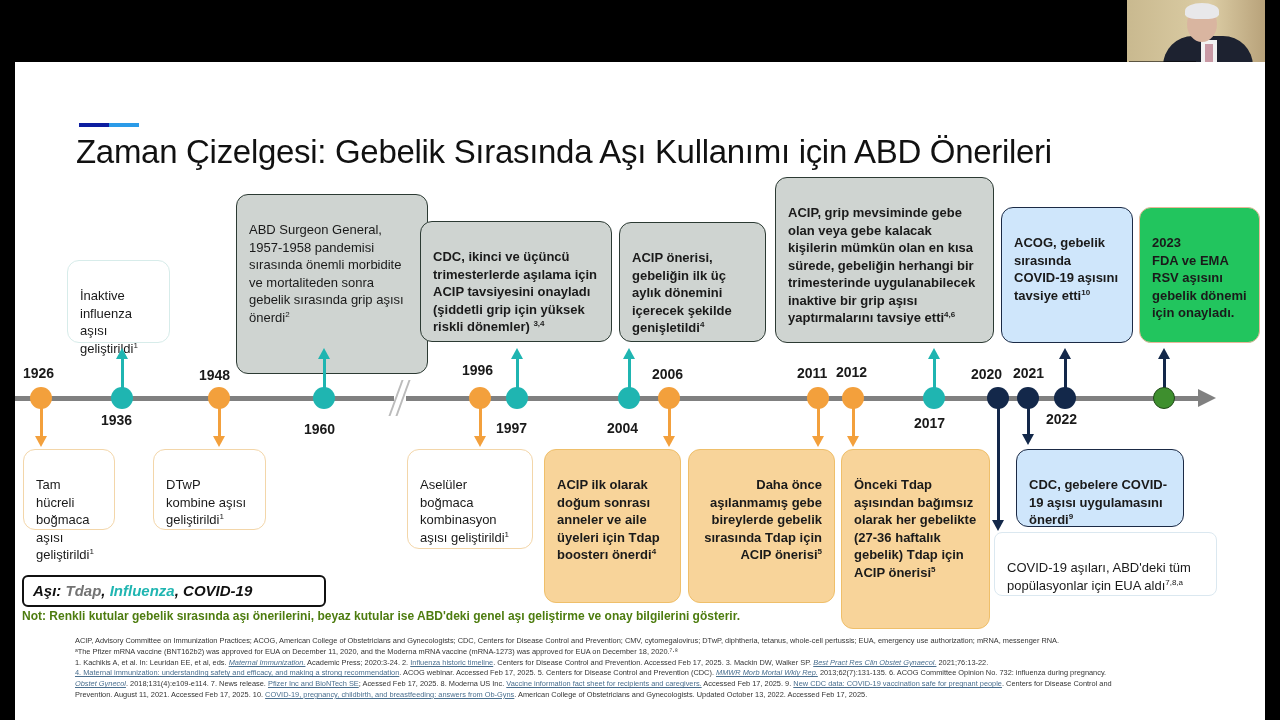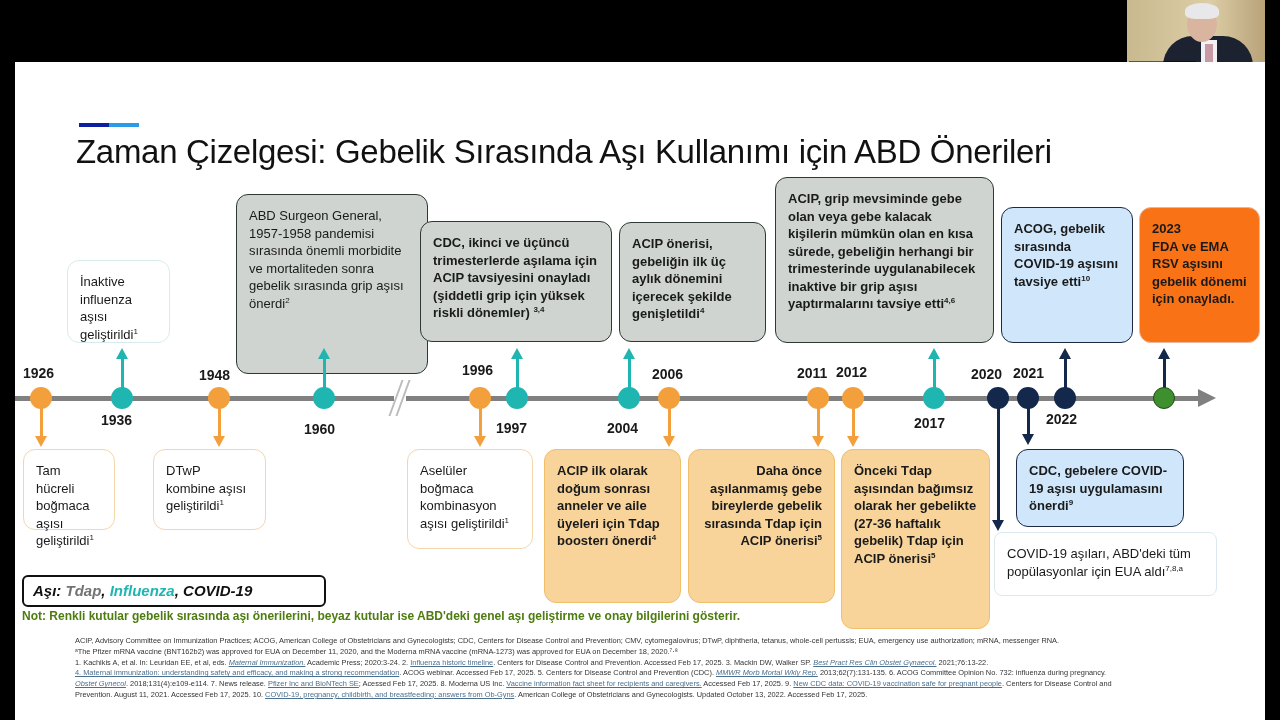--- a/index.html
+++ b/index.html
@@ -14,27 +14,27 @@
   .video-tile .person-body { position: absolute; left: 36px; top: 36px; width: 90px; height: 40px; border-radius: 30px 30px 0 0; background: #1d2230; }
   .video-tile .shirt { position: absolute; left: 74px; top: 40px; width: 16px; height: 34px; background: #f2f2f2; }
   .video-tile .tie { position: absolute; left: 78px; top: 44px; width: 8px; height: 30px; background: #c99aa5; }
   .video-tile .name-label { position: absolute; left: 2px; bottom: 2px; font-size: 8px; color: #fff; background: rgba(0,0,0,0.55); padding: 1px 3px; }
 
   .title-accent { position: absolute; left: 79px; top: 123px; width: 60px; height: 4px; }
   .title-accent .a1 { position: absolute; left: 0; top: 0; width: 30px; height: 4px; background: #0d1ea0; }
   .title-accent .a2 { position: absolute; left: 30px; top: 0; width: 30px; height: 4px; background: #2b9be8; }
   .page-title { position: absolute; left: 76px; top: 133px; font-size: 33px; color: #111; letter-spacing: -0.3px; white-space: nowrap; }
 
-  .box { position: absolute; border-radius: 12px; padding: 12px 12px; font-size: 13px; line-height: 17.5px; color: #1a1a1a; }
+  .box { position: absolute; border-radius: 12px; padding: 26px 12px; font-size: 13px; line-height: 17.5px; color: #1a1a1a; }
   .box.bold { font-weight: bold; }
   .box sup { font-size: 8px; vertical-align: super; line-height: 0; }
   .box.white-teal { background: #fff; border: 1.5px solid #d7ecea; }
   .box.white-orange { background: #fff; border: 1.5px solid #f3d6a9; }
   .box.white-blue { background: #fff; border: 1.5px solid #dbe8f0; }
-  .box.white-salmon { background: #f97316; border: 1.5px solid #e9b79a; }
+  .box.white-salmon { background: #22c55e; border: 1.5px solid #e9b79a; }
   .box.gray { background: #cfd4d1; border: 1.5px solid #2c3a33; }
   .box.blue { background: #cfe6fb; border: 1.5px solid #1b2a45; }
   .box.orange { background: #f8d49a; border: 1.5px solid #efbf6a; }
 
   .axis { position: absolute; left: 15px; top: 396px; width: 1185px; height: 5px; background: #808080; }
   .axis-arrow { position: absolute; left: 1198px; top: 389px; width: 0; height: 0; border-top: 9px solid transparent; border-bottom: 9px solid transparent; border-left: 18px solid #808080; }
   .axis-break { position: absolute; left: 389px; top: 380px; width: 22px; height: 36px; }
   .axis-break span { position: absolute; top: 0; width: 2px; height: 36px; background: #bbb; transform: skewX(-20deg); }
   .axis-break .w { position: absolute; left: 5px; top: 16px; width: 12px; height: 7px; background: #fff; }
 

